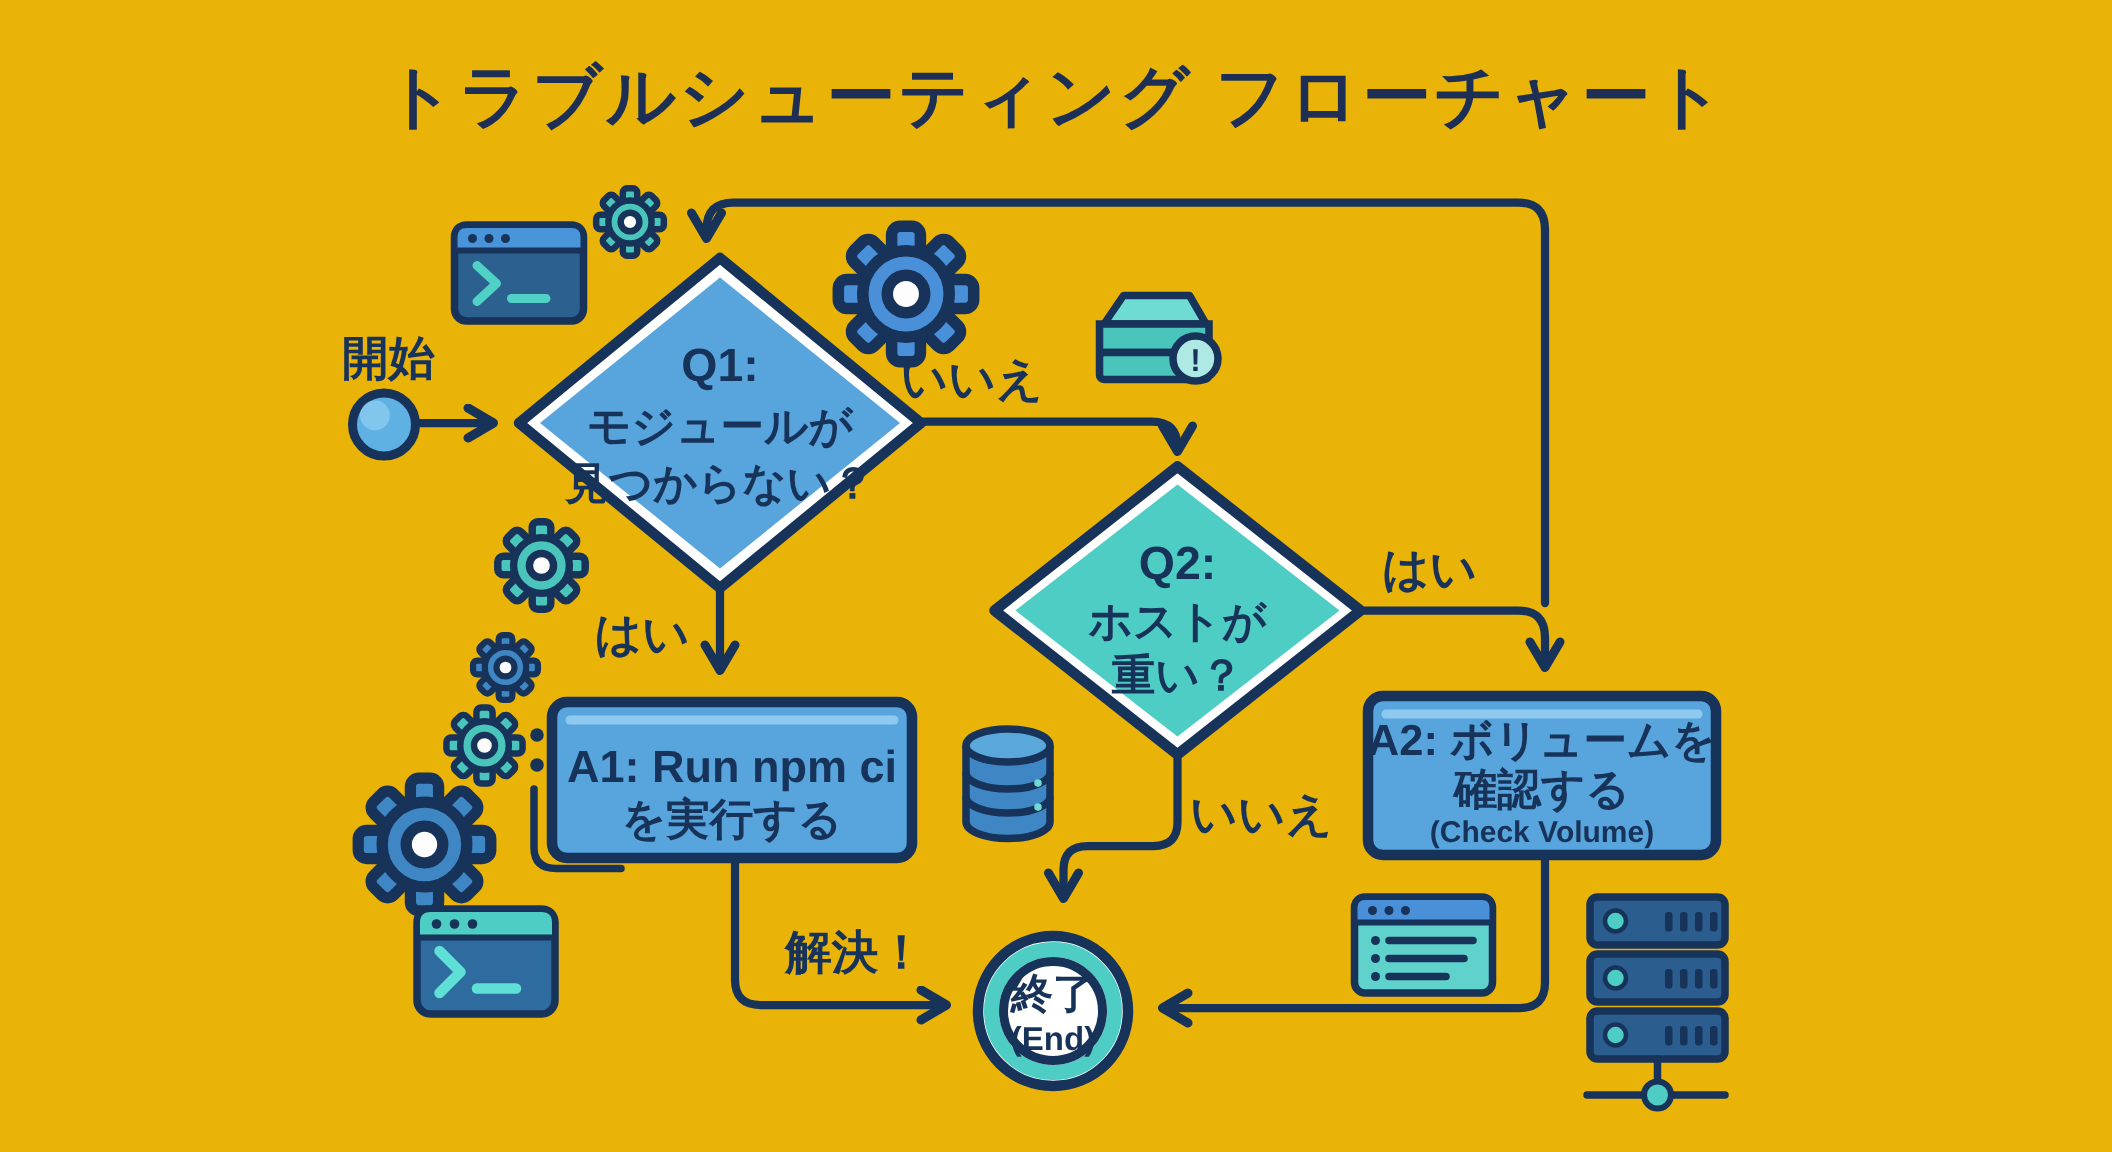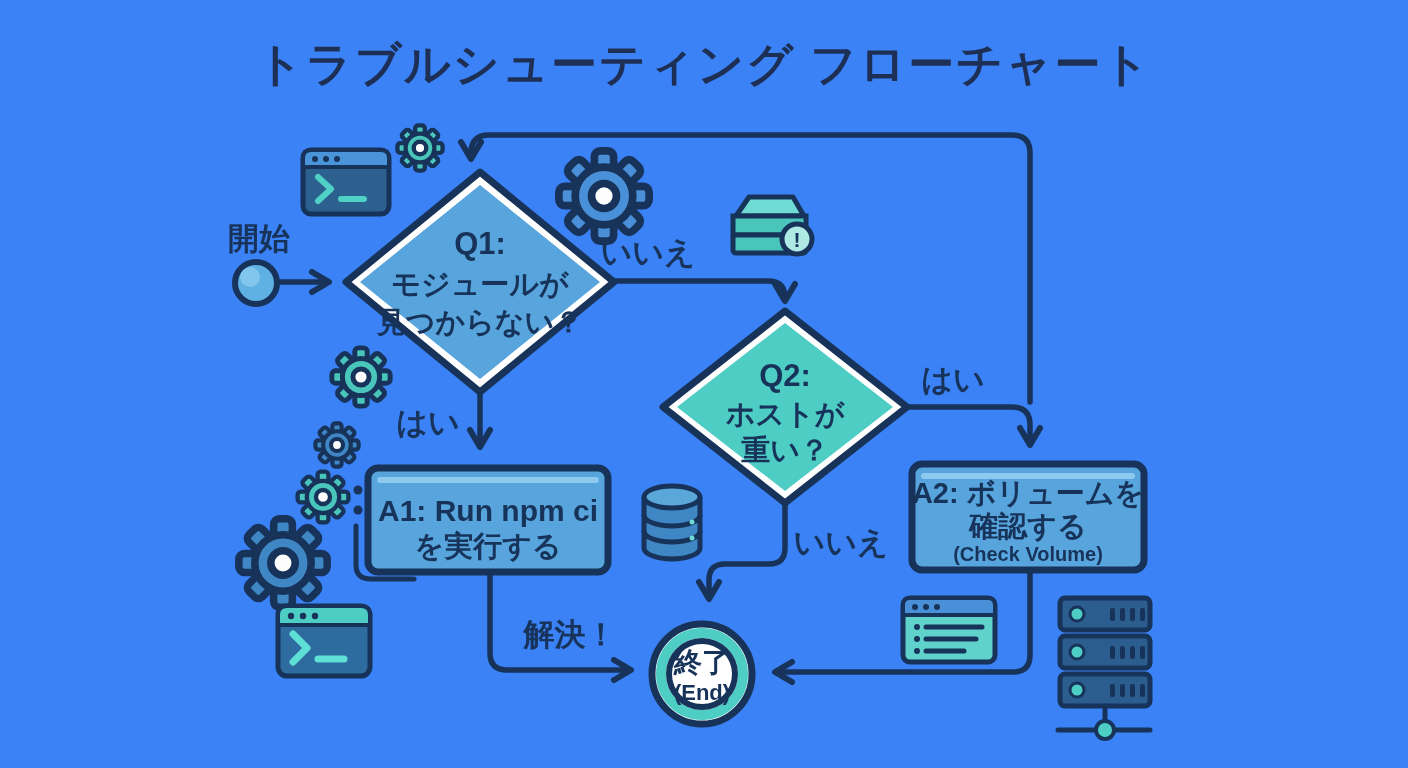--- a/index.html
+++ b/index.html
@@ -1,17 +1,17 @@
 <!DOCTYPE html>
 <html><head>
 <meta charset="utf-8">
 <style>
   html,body{margin:0;padding:0;background:#ffffff;}
   .stage{
-    position:relative;width:1408px;height:768px;background:#3b82f6;overflow:hidden;
+    position:relative;width:1408px;height:768px;background:#eab308;overflow:hidden;
     font-family:"Liberation Sans","DejaVu Sans",sans-serif;
   }
   svg{display:block;}
   text{font-family:"Liberation Sans","DejaVu Sans",sans-serif;font-weight:700;}
   .title-text{fill:#1d2f55;font-size:46px;letter-spacing:2px;}
   .node-text{fill:#17335a;}
   .edge-label{fill:#17335a;font-size:31px;}
   .edge{fill:none;stroke:#17335a;stroke-width:5.5;stroke-linecap:round;stroke-linejoin:round;}
   .decor{fill:none;stroke:#17335a;stroke-width:5;stroke-linecap:round;stroke-linejoin:round;}
 </style>

